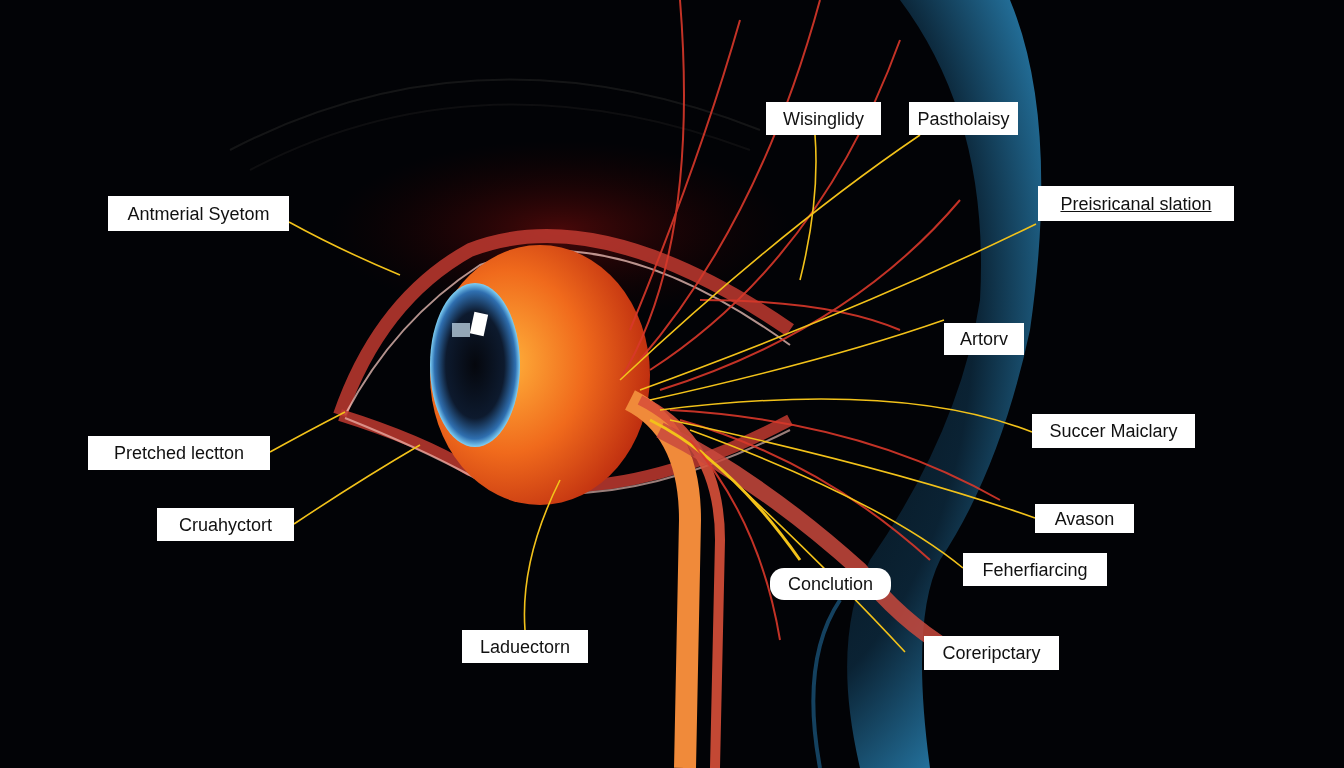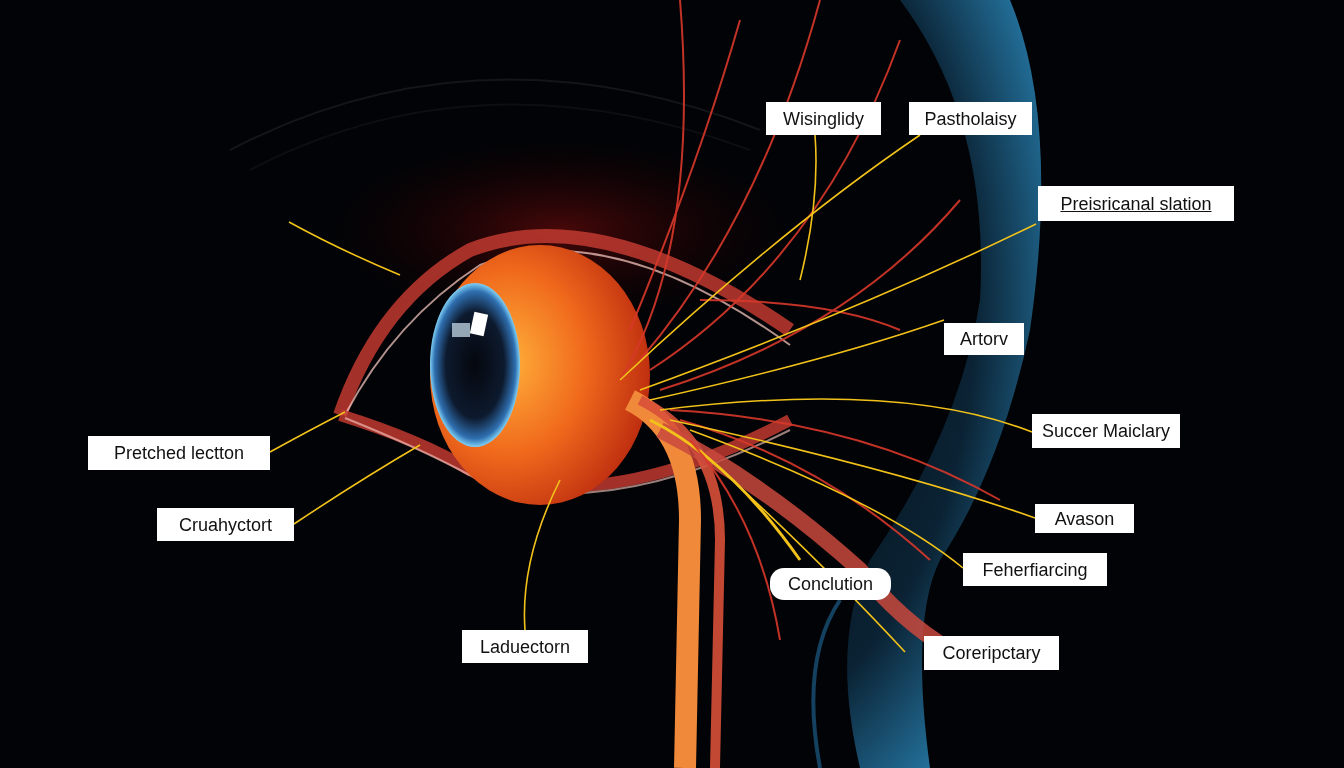--- a/index.html
+++ b/index.html
@@ -78,25 +78,26 @@
       <path d="M690 430 Q880 500 963 568"></path>
       <path d="M700 450 Q820 560 905 652"></path>
       <path d="M289 222 Q340 250 400 275"></path>
       <path d="M270 452 Q310 430 345 412"></path>
       <path d="M294 524 Q360 480 420 445"></path>
       <path d="M525 630 Q520 560 560 480"></path>
       <path d="M815 135 Q820 200 800 280"></path>
     </g>
   </svg>
 
+  <div class="label" style="left:108px;top:196px;width:181px;height:35px;">Antmerial Syetom</div>
   <div class="label" style="left:766px;top:102px;width:115px;height:33px;">Wisinglidy</div>
-  <div class="label" style="left:909px;top:102px;width:123px;height:33px;">Pastholaisy</div>
+  <div class="label" style="left:909px;top:102px;width:109px;height:33px;">Pastholaisy</div>
   <div class="label" style="left:1038px;top:186px;width:196px;height:35px;text-decoration:underline;">Preisricanal slation</div>
   <div class="label" style="left:944px;top:303px;width:80px;height:32px;margin-top:20px;">Artorv</div>
-  <div class="label" style="left:1032px;top:414px;width:148px;height:34px;">Succer Maiclary</div>
+  <div class="label" style="left:1032px;top:414px;width:163px;height:34px;">Succer Maiclary</div>
   <div class="label" style="left:1035px;top:504px;width:99px;height:29px;">Avason</div>
   <div class="label" style="left:963px;top:553px;width:144px;height:33px;">Feherfiarcing</div>
   <div class="label" style="left:770px;top:568px;width:121px;height:32px;border-radius:14px;">Conclution</div>
   <div class="label" style="left:905px;top:636px;width:135px;height:34px;margin-left:19px;">Coreripctary</div>
   <div class="label" style="left:88px;top:436px;width:182px;height:34px;">Pretched lectton</div>
   <div class="label" style="left:157px;top:508px;width:137px;height:33px;">Cruahyctort</div>
   <div class="label" style="left:462px;top:630px;width:126px;height:33px;">Laduectorn</div>
 </div>
 
 </body></html>

